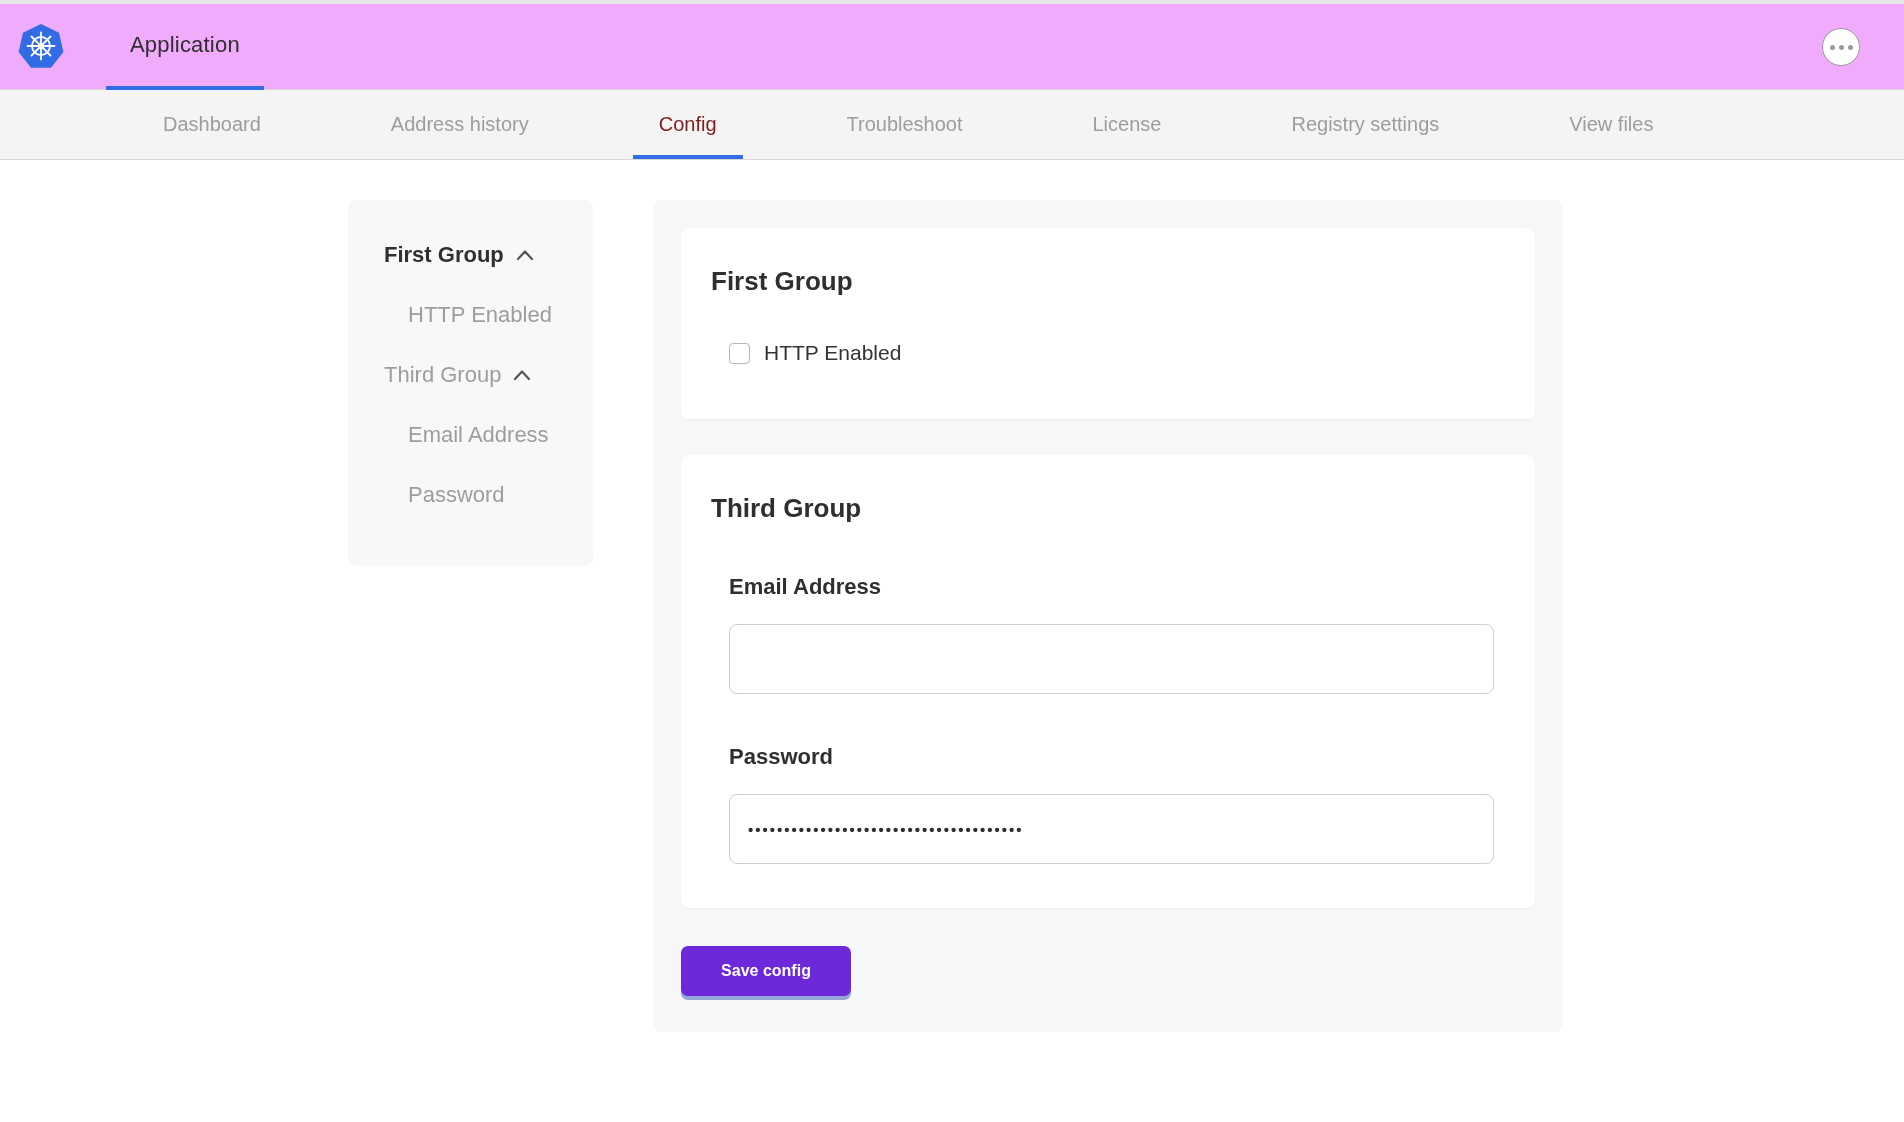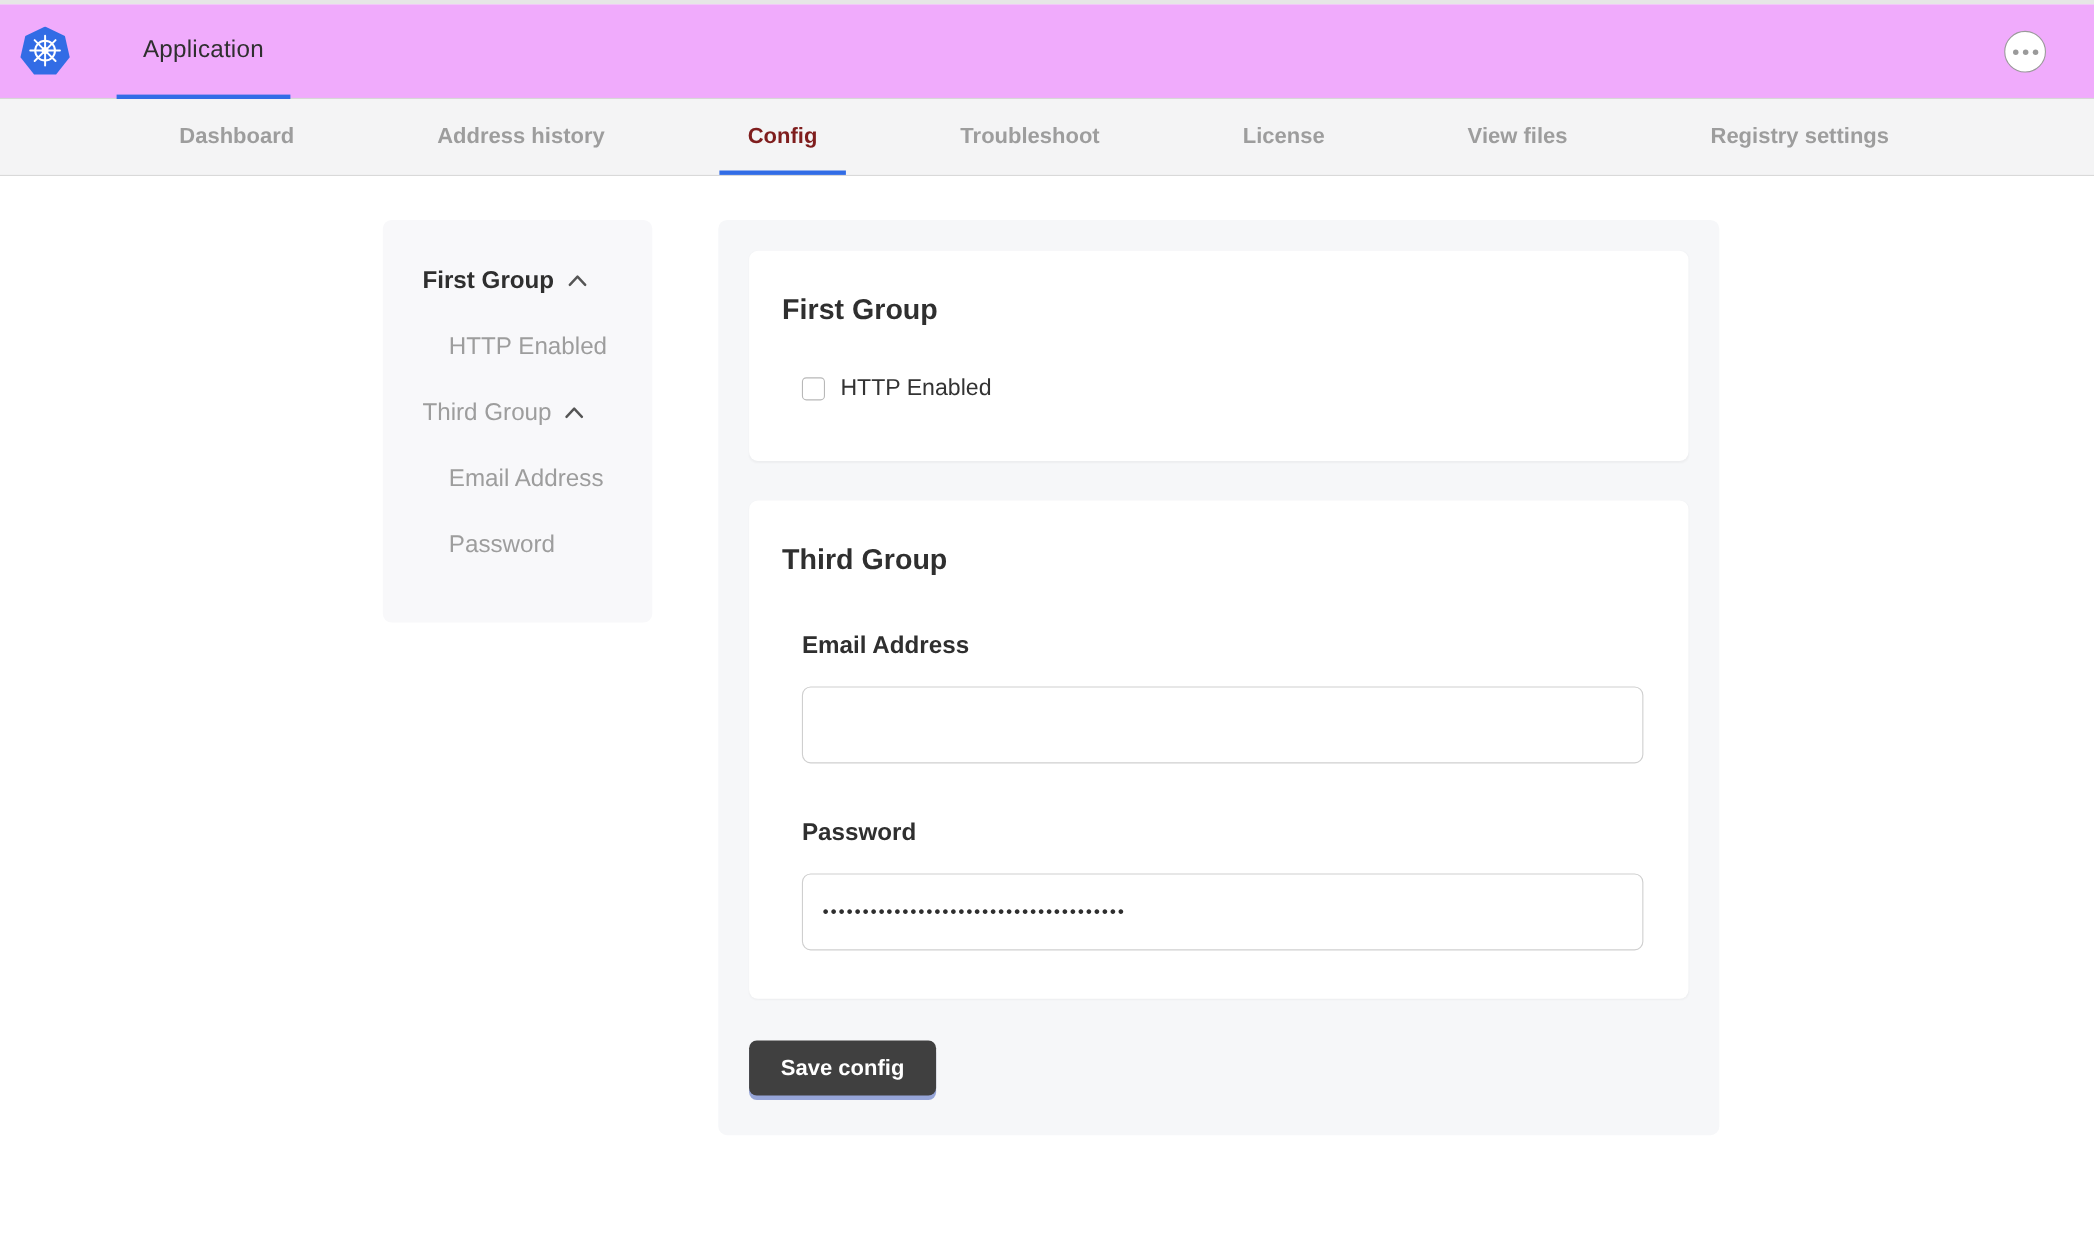--- a/index.html
+++ b/index.html
@@ -17,21 +17,21 @@
     display: flex; align-items: center; padding: 0 24px;
     font-size: 22px; color: #2f2f2f; border-bottom: 4px solid #326de6;
     cursor: pointer; letter-spacing: 0.2px; }
   .menu-btn { position: absolute; right: 44px; top: 24px; width: 38px; height: 38px;
     border-radius: 50%; border: 1.5px solid #9a9a9a; background: #fff;
     display: flex; align-items: center; justify-content: center; gap: 4px; cursor: pointer; }
   .menu-btn .dot { width: 5px; height: 5px; border-radius: 50%; background: #9a9a9a; }
 
   
   .subnav { height: 70px; background: #f4f4f5; border-bottom: 1px solid #d9d9d9;
-    display: flex; align-items: stretch; padding-left: 137px; font-weight: bold; }
+    display: flex; align-items: stretch; padding-left: 137px; }
   .subnav-tab { display: flex; align-items: center; padding: 4px 26px 0 26px;
     margin-right: 78px; font-size: 20px; color: #9d9d9d; cursor: pointer;
     border-bottom: 4px solid transparent; white-space: nowrap; }
   .subnav-tab.active { color: #7f1d1d; border-bottom-color: #326de6; }
 
   
   .content { display: flex; align-items: flex-start; padding: 40px 0 0 348px; gap: 23px; }
 
   
   .side-card { width: 245px; background: #f8f8fa; border-radius: 8px;
@@ -59,22 +59,22 @@
 
   .field { margin: 50px 0 0 18px; }
   .field-label { font-size: 22px; font-weight: 600; color: #2f2f2f; }
   .text-input { display: block; margin-top: 24px; width: 765px; height: 70px;
     border: 1px solid #cfcfcf; border-radius: 8px; background: #fff;
     padding: 0 18px; font-size: 18px; color: #2e2e2e;
     font-family: "Liberation Sans", sans-serif; outline: none; }
   .text-input.masked { font-size: 15px; font-weight: 700; letter-spacing: 2px; color: #2e2e2e; }
 
   .save-btn { margin-top: 38px; width: 170px; height: 50px; border: none;
-    border-radius: 7px; background: #404040; color: #ffffff;
-    font-size: 20px; font-weight: 700; font-family: "Liberation Sans", sans-serif;
+    border-radius: 7px; background: #6d28d9; color: #ffffff;
+    font-size: 16px; font-weight: 700; font-family: "Liberation Sans", sans-serif;
     box-shadow: 0 4px 0 #96a5d8; cursor: pointer; }
 </style>
 </head>
 <body>
 
 <div class="top-strip"></div>
 
 <div class="header">
   <svg class="logo" viewBox="0 0 46 46">
     <polygon points="23,0 41,8.7 45.4,28.1 33,43.7 13,43.7 0.6,28.1 5,8.7" fill="#326ce5"></polygon>
@@ -100,22 +100,22 @@
     <span class="dot"></span>
   </div>
 </div>
 
 <div class="subnav">
   <div class="subnav-tab">Dashboard</div>
   <div class="subnav-tab">Address history</div>
   <div class="subnav-tab active">Config</div>
   <div class="subnav-tab">Troubleshoot</div>
   <div class="subnav-tab">License</div>
+  <div class="subnav-tab">Registry settings</div>
   <div class="subnav-tab">View files</div>
-  <div class="subnav-tab">Registry settings</div>
 </div>
 
 <div class="content">
 
   <div class="side-card">
     <div class="side-group">
       <span>First Group</span>
       <svg class="chev" viewBox="0 0 18 12">
         <polyline points="2,10 9,2.5 16,10" fill="none" stroke="#555" stroke-width="2.2" stroke-linecap="round" stroke-linejoin="round"></polyline>
       </svg>

